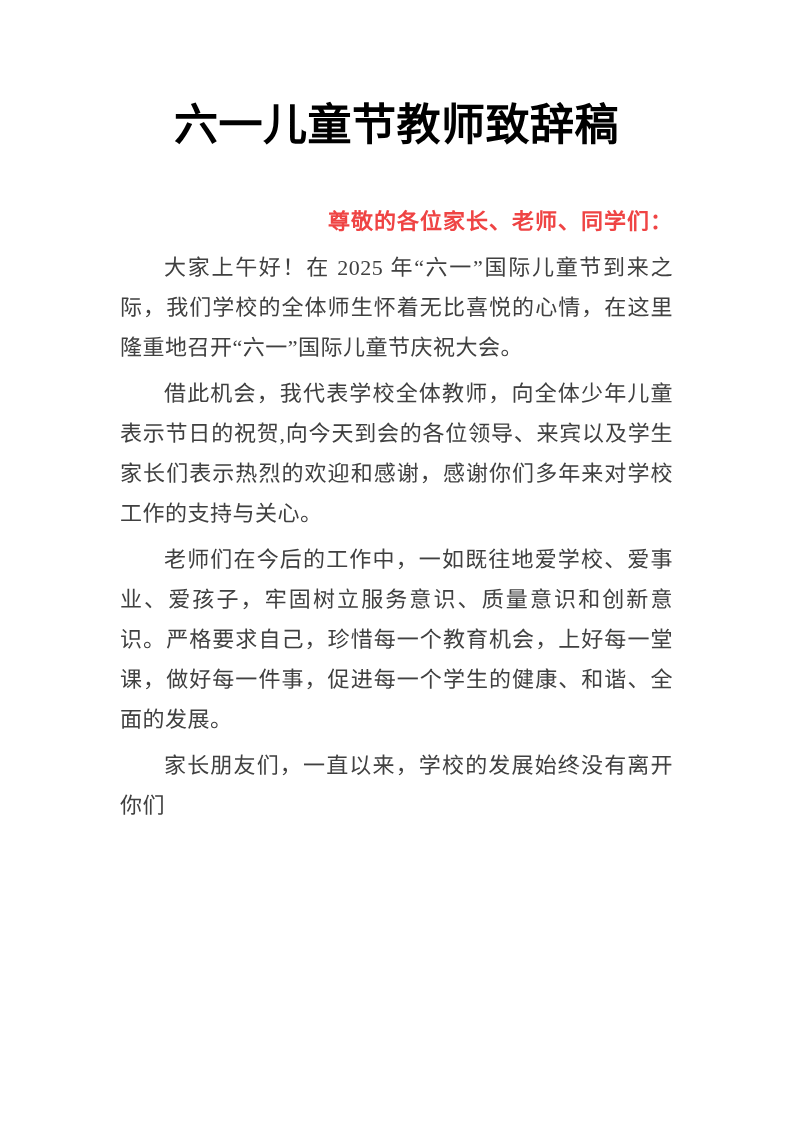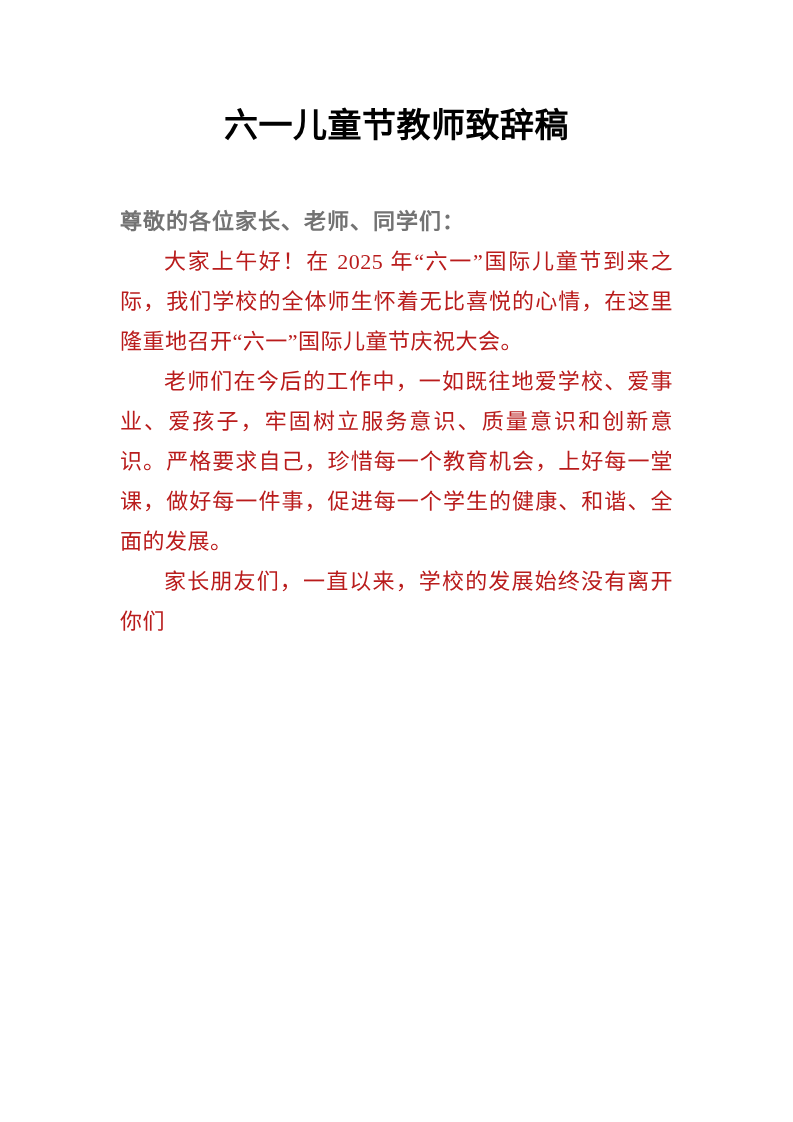--- a/index.html
+++ b/index.html
@@ -13,56 +13,58 @@
     width: 793px;
     height: 1122px;
     background: #ffffff;
     padding: 0 120px;
     font-family: "Liberation Serif", "DejaVu Serif", serif;
     color: #141414;
   }
   .doc-title {
     margin-top: 104px;
     text-align: center;
-    font-size: 34px;
+    font-size: 44px;
     line-height: 43px;
     font-weight: bold;
     color: #000000;
     letter-spacing: 0.5px;
     white-space: nowrap;
   }
   .salutation {
     margin-top: 55px;
     font-size: 22px;
     line-height: 40px;
     font-weight: bold;
-    color: #737373;
+    color: #ef4444;
     letter-spacing: 1px;
+    text-align: right;
   }
   .body-para {
-    margin-top: 0;
+    margin-top: 6px;
     font-size: 22px;
     line-height: 40px;
     letter-spacing: 0.5px;
     text-align: justify;
     text-indent: 44px;
-    color: #b91c1c;
+    color: #404040;
     font-weight: normal;
   }
 </style>
 </head>
 <body>
 
 <div class="page">
 
   <h1 class="doc-title">六一儿童节教师致辞稿</h1>
 
   <div class="salutation">尊敬的各位家长、老师、同学们：</div>
 
   <p class="body-para">大家上午好！在 2025 年“六一”国际儿童节到来之际，我们学校的全体师生怀着无比喜悦的心情，在这里隆重地召开“六一”国际儿童节庆祝大会。</p>
 
+  <p class="body-para">借此机会，我代表学校全体教师，向全体少年儿童表示节日的祝贺,向今天到会的各位领导、来宾以及学生家长们表示热烈的欢迎和感谢，感谢你们多年来对学校工作的支持与关心。</p>
 
 
   <p class="body-para">老师们在今后的工作中，一如既往地爱学校、爱事业、爱孩子，牢固树立服务意识、质量意识和创新意识。严格要求自己，珍惜每一个教育机会，上好每一堂课，做好每一件事，促进每一个学生的健康、和谐、全面的发展。</p>
 
   <p class="body-para">家长朋友们，一直以来，学校的发展始终没有离开你们</p>
 
 </div>
 
 </body></html>

